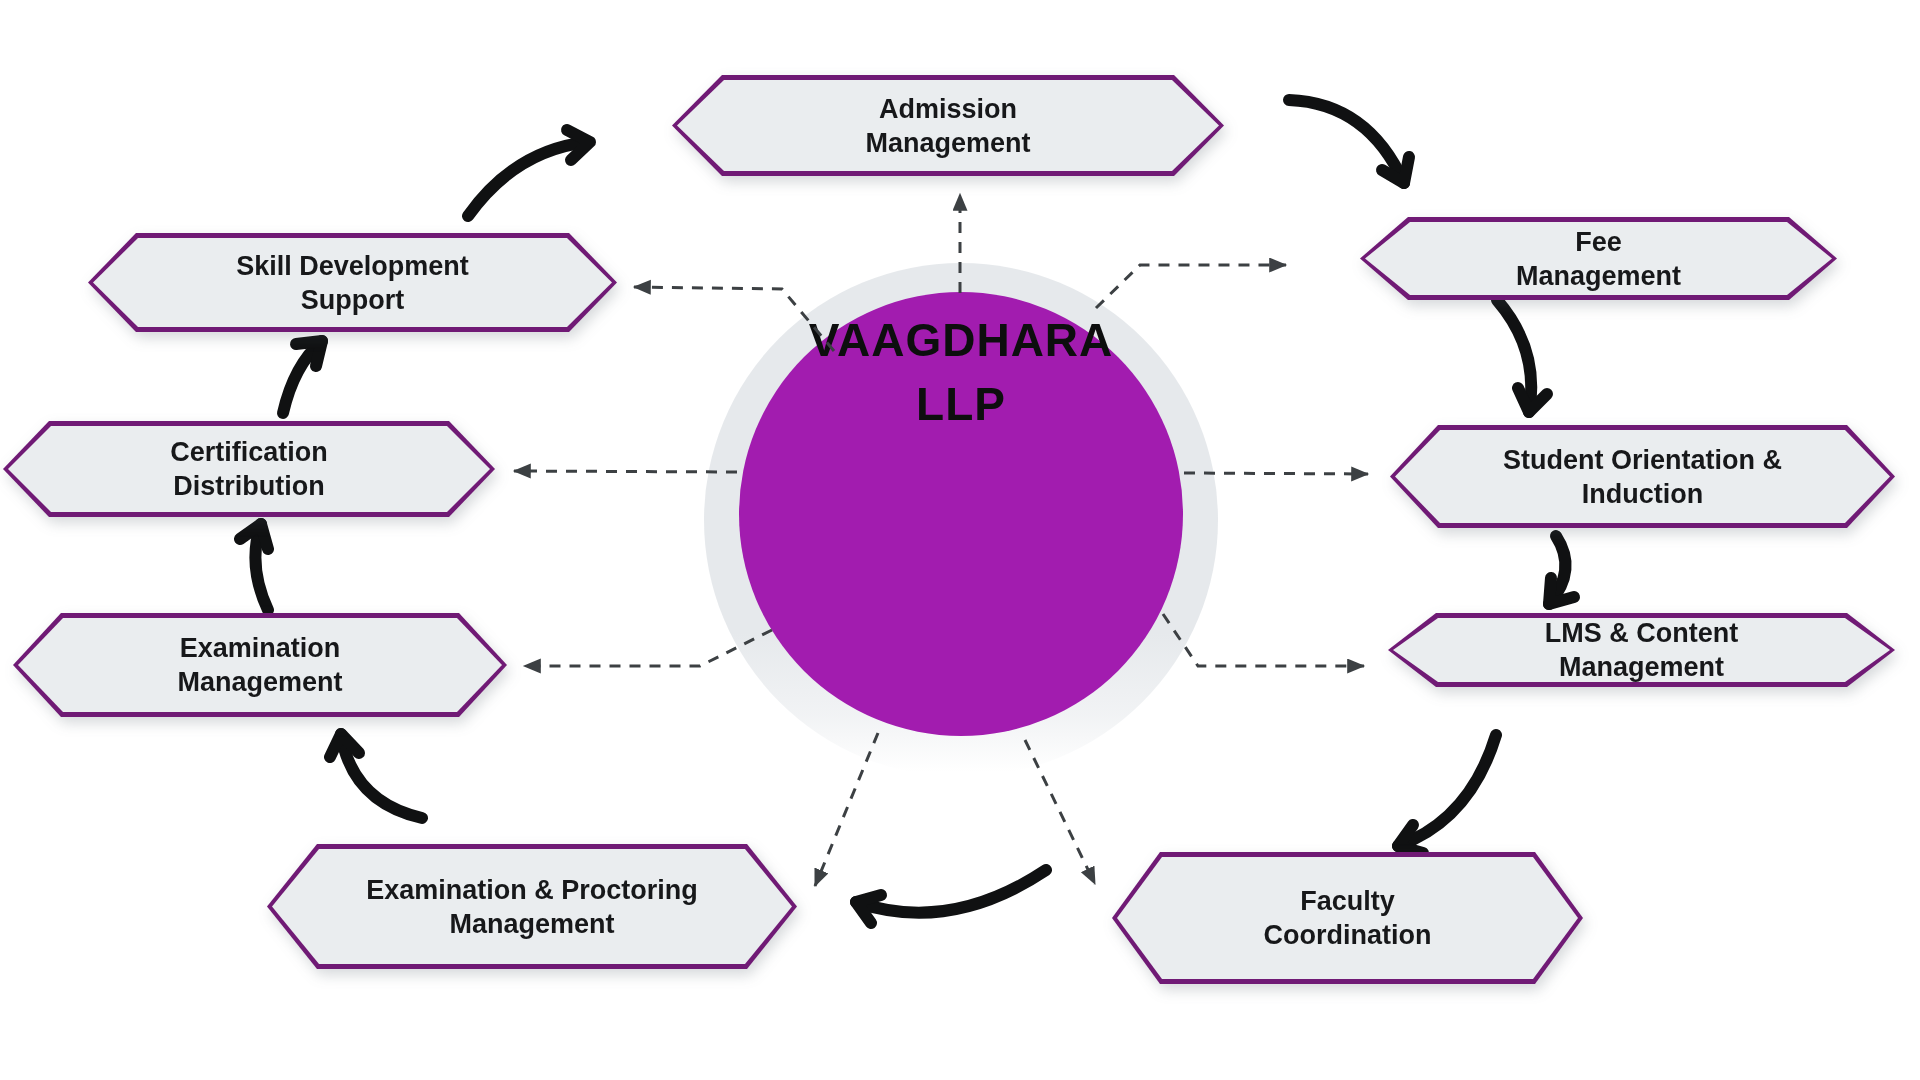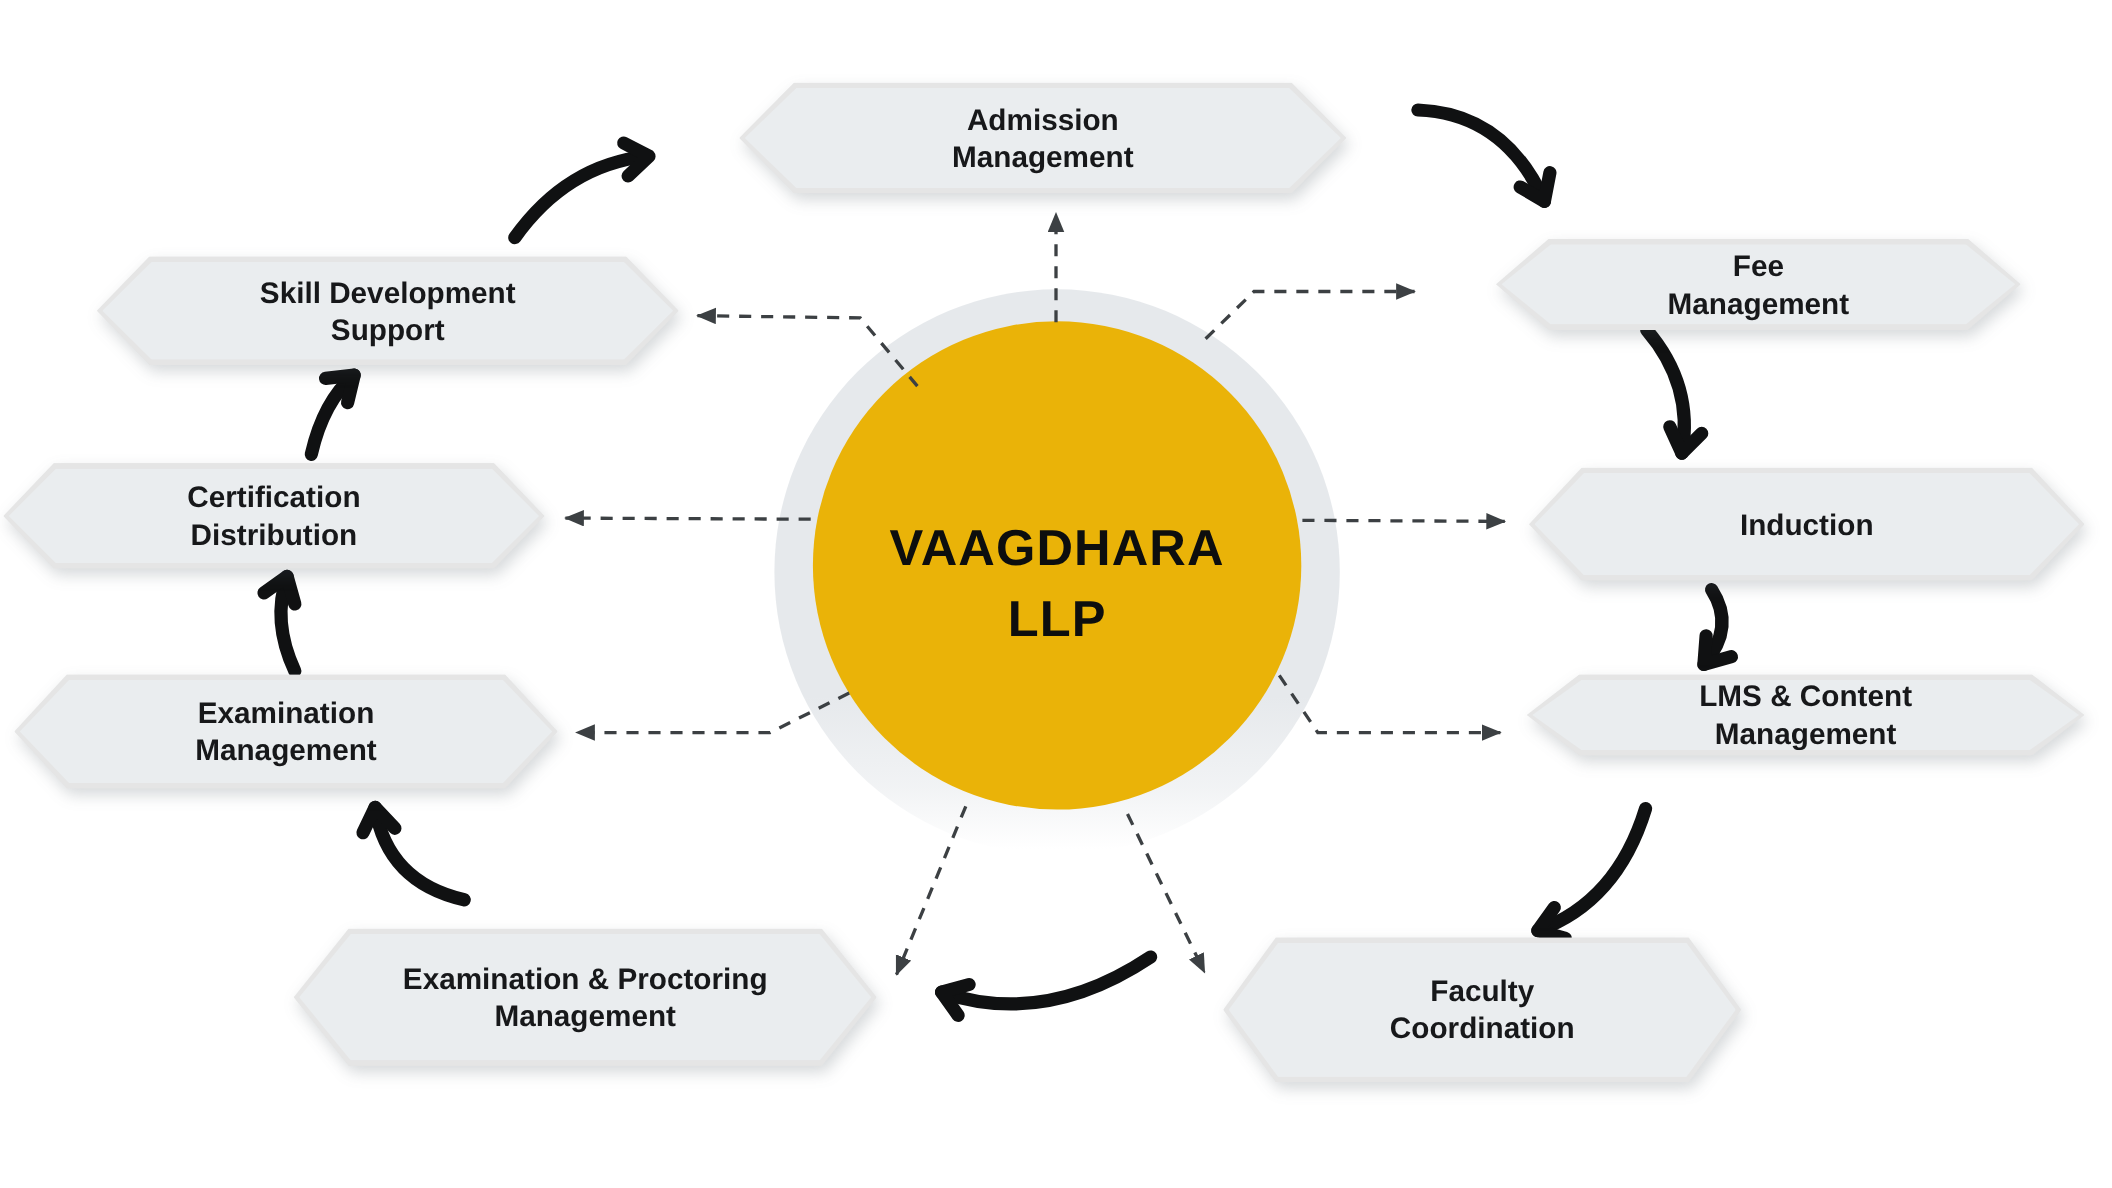--- a/index.html
+++ b/index.html
@@ -4,31 +4,31 @@
 <style>
   html,body{margin:0;padding:0;background:#fff;}
   .stage{position:relative;width:1920px;height:1080px;background:#ffffff;overflow:hidden;
          font-family:"Liberation Sans","DejaVu Sans",sans-serif;}
 
   
   .ring{position:absolute;left:704px;top:263px;width:514px;height:514px;border-radius:50%;
         background:linear-gradient(to bottom,#E6E9EC 0%,#E6E9EC 72%,rgba(230,233,236,.55) 88%,rgba(230,233,236,0) 99%);
         z-index:1;}
   .circle{position:absolute;left:739px;top:292px;width:444px;height:444px;border-radius:50%;
-          background:#eab308;z-index:1;display:flex;flex-direction:column;align-items:center;
-          justify-content:center;transform:translateY(0);}
+          background:#a21caf;z-index:1;display:flex;flex-direction:column;align-items:center;
+          transform:translateY(0);}
   .circle .ct{display:block;color:#0D0E0E;font-weight:700;font-size:46px;line-height:64px;
               letter-spacing:1px;transform:translateY(16px);text-align:center;}
 
   
   svg.layer{position:absolute;left:0;top:0;z-index:2;}
 
   
   .hexwrap{position:absolute;z-index:3;filter:drop-shadow(3px 6px 7px rgba(70,80,90,.22));}
-  .hex{position:relative;width:100%;height:100%;background:#e5e5e5;
+  .hex{position:relative;width:100%;height:100%;background:#701a75;
        clip-path:polygon(0 50%,var(--c) 0,calc(100% - var(--c)) 0,100% 50%,calc(100% - var(--c)) 100%,var(--c) 100%);}
   .hex-in{position:absolute;inset:5px;background:#EAEDEF;
        clip-path:polygon(0 50%,calc(var(--c) - 3px) 0,calc(100% - var(--c) + 3px) 0,100% 50%,calc(100% - var(--c) + 3px) 100%,calc(var(--c) - 3px) 100%);
        display:flex;flex-direction:column;align-items:center;justify-content:center;}
   .hex-in span{display:block;text-align:center;color:#17181A;font-weight:700;font-size:27px;line-height:34px;}
 </style>
 </head>
 <body>
 
 <div class="stage">
@@ -112,20 +112,21 @@
         <div class="hex-in">
       <span>Fee</span>
       <span>Management</span>
     </div>
       </div>
   </div>
 
   <div class="hexwrap" style="left:1390px;top:425px;width:505px;height:103px;--c:48px">
     <div class="hex">
         <div class="hex-in">
+      <span>Student Orientation &amp;</span>
       <span>Induction</span>
     </div>
       </div>
   </div>
 
   <div class="hexwrap" style="left:1388px;top:613px;width:507px;height:74px;--c:48px">
     <div class="hex">
         <div class="hex-in">
       <span>LMS &amp; Content</span>
       <span>Management</span>

